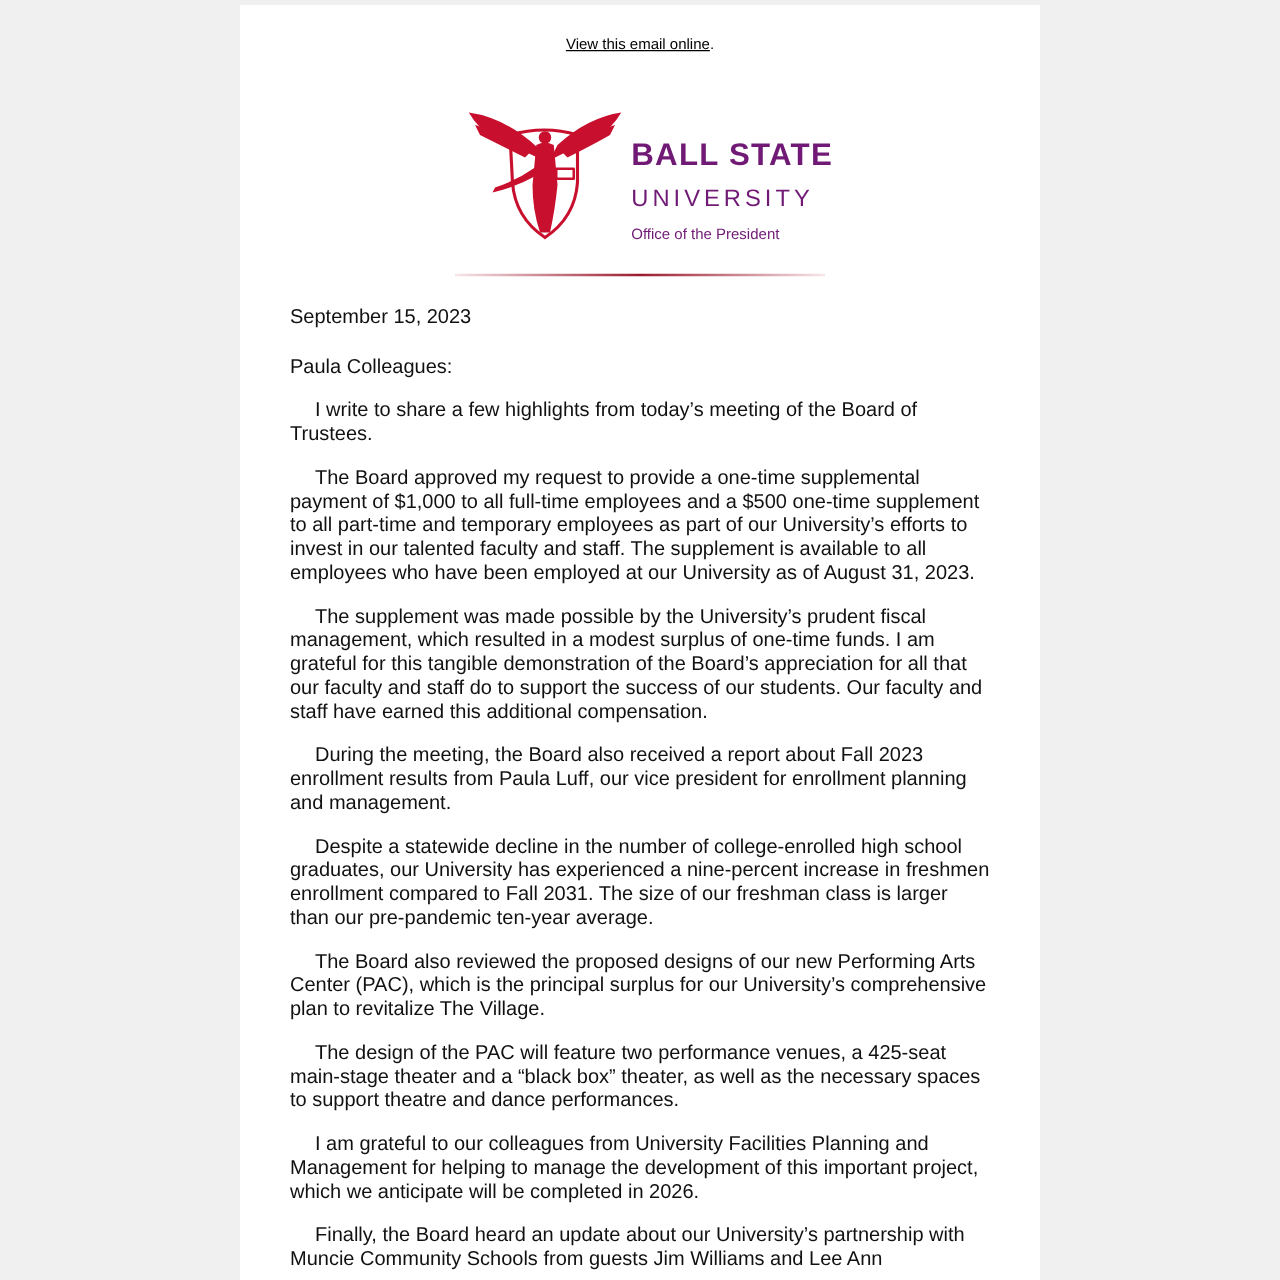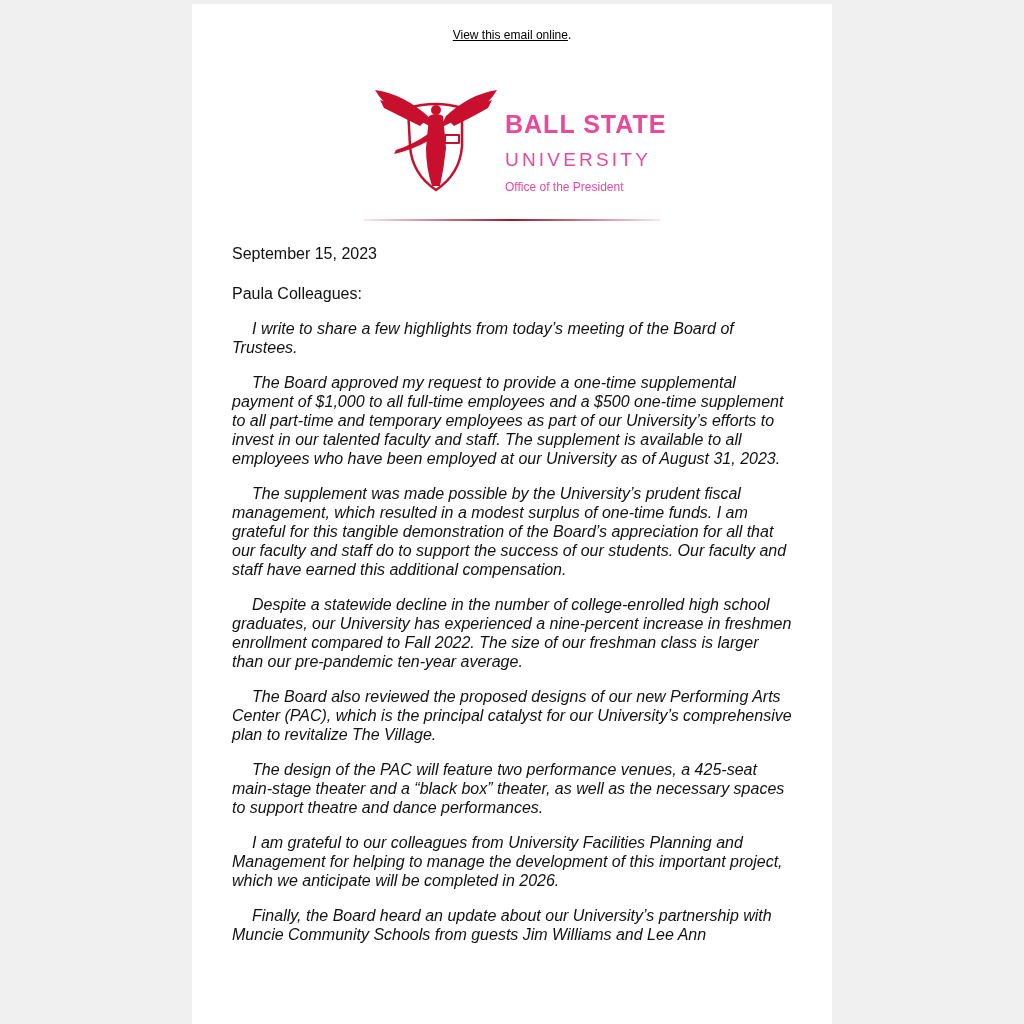--- a/index.html
+++ b/index.html
@@ -32,21 +32,21 @@
     position: absolute;
     left: 182px;
     top: 84px;
     width: 280px;
     height: 104px;
   }
   .wordmark {
     position: absolute;
     left: 313px;
     top: 107px;
-    color: #ec4899;
+    color: #701a75;
   }
   .wm-1 { font-size: 25px; font-weight: bold; letter-spacing: 1px; line-height: 26px; }
   .wm-2 { font-size: 19px; letter-spacing: 3.2px; line-height: 22px; margin-top: 12px; }
   .wm-3 { font-size: 12px; font-weight: normal; margin-top: 9px; }
   .divider {
     position: absolute;
     left: 172px;
     top: 215px;
     width: 296px;
     height: 2px;
@@ -56,21 +56,21 @@
     position: absolute;
     left: 40px;
     top: 240px;
     width: 560px;
     font-size: 16px;
     line-height: 19px;
     color: #111;
   }
   .date { margin: 0 0 21px 0; }
   .greeting { margin: 0 0 16px 0; }
-  .para { margin: 0 0 16px 0; text-indent: 20px; font-style: italic; }
+  .para { margin: 0 0 16px 0; text-indent: 20px; }
 </style>
 </head>
 <body>
 
 <div class="email">
 
   <div class="view-online">
     <a>View this email online</a><span>.</span>
   </div>
 
@@ -102,19 +102,20 @@
   </div>
 
   <div class="divider"></div>
 
   <div class="content">
     <p class="date">September 15, 2023</p>
     <p class="greeting">Paula Colleagues:</p>
     <p class="para">I write to share a few highlights from today’s meeting of the Board of Trustees.</p>
     <p class="para">The Board approved my request to provide a one-time supplemental payment of $1,000 to all full-time employees and a $500 one-time supplement to all part-time and temporary employees as part of our University’s efforts to invest in our talented faculty and staff. The supplement is available to all employees who have been employed at our University as of August 31, 2023.</p>
     <p class="para">The supplement was made possible by the University’s prudent fiscal management, which resulted in a modest surplus of one-time funds. I am grateful for this tangible demonstration of the Board’s appreciation for all that our faculty and staff do to support the success of our students. Our faculty and staff have earned this additional compensation.</p>
-    <p class="para">Despite a statewide decline in the number of college-enrolled high school graduates, our University has experienced a nine-percent increase in freshmen enrollment compared to Fall 2022. The size of our freshman class is larger than our pre-pandemic ten-year average.</p>
-    <p class="para">The Board also reviewed the proposed designs of our new Performing Arts Center (PAC), which is the principal catalyst for our University’s comprehensive plan to revitalize The Village.</p>
+    <p class="para">During the meeting, the Board also received a report about Fall 2023 enrollment results from Paula Luff, our vice president for enrollment planning and management.</p>
+    <p class="para">Despite a statewide decline in the number of college-enrolled high school graduates, our University has experienced a nine-percent increase in freshmen enrollment compared to Fall 2031. The size of our freshman class is larger than our pre-pandemic ten-year average.</p>
+    <p class="para">The Board also reviewed the proposed designs of our new Performing Arts Center (PAC), which is the principal surplus for our University’s comprehensive plan to revitalize The Village.</p>
     <p class="para">The design of the PAC will feature two performance venues, a 425-seat main-stage theater and a “black box” theater, as well as the necessary spaces to support theatre and dance performances.</p>
     <p class="para">I am grateful to our colleagues from University Facilities Planning and Management for helping to manage the development of this important project, which we anticipate will be completed in 2026.</p>
     <p class="para">Finally, the Board heard an update about our University’s partnership with Muncie Community Schools from guests Jim Williams and Lee Ann</p>
   </div>
 </div>
 
 </body></html>

